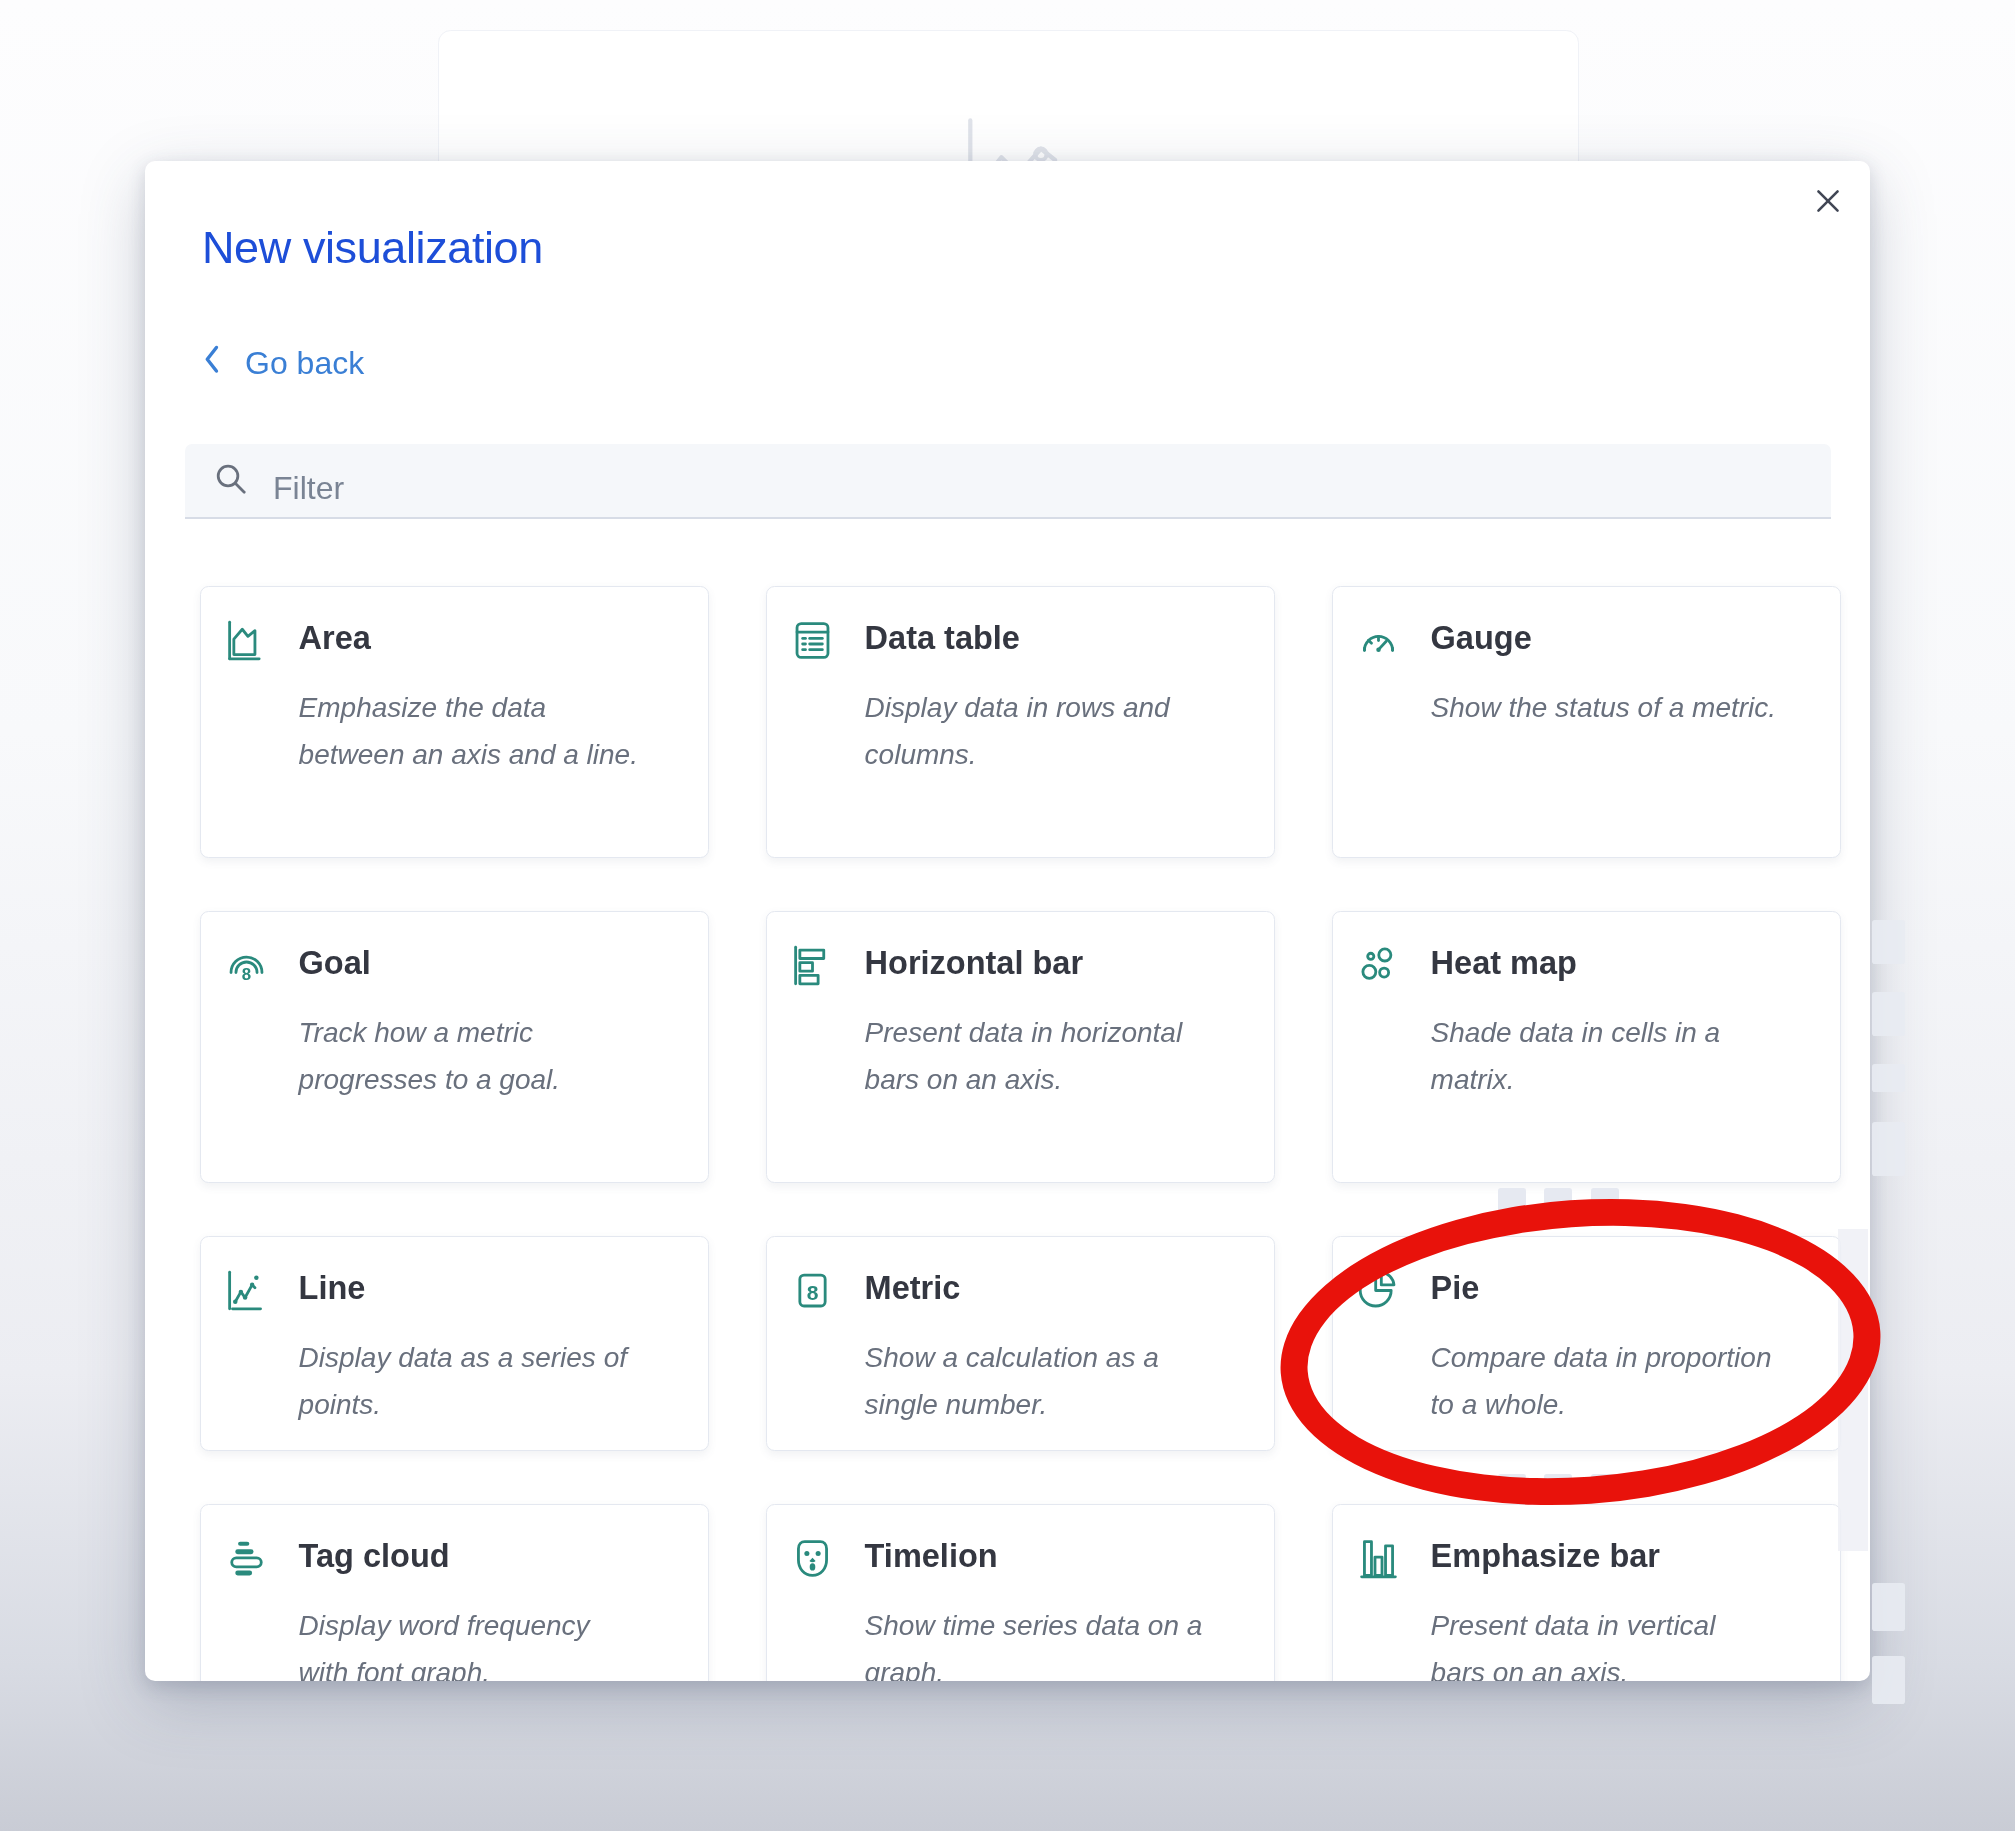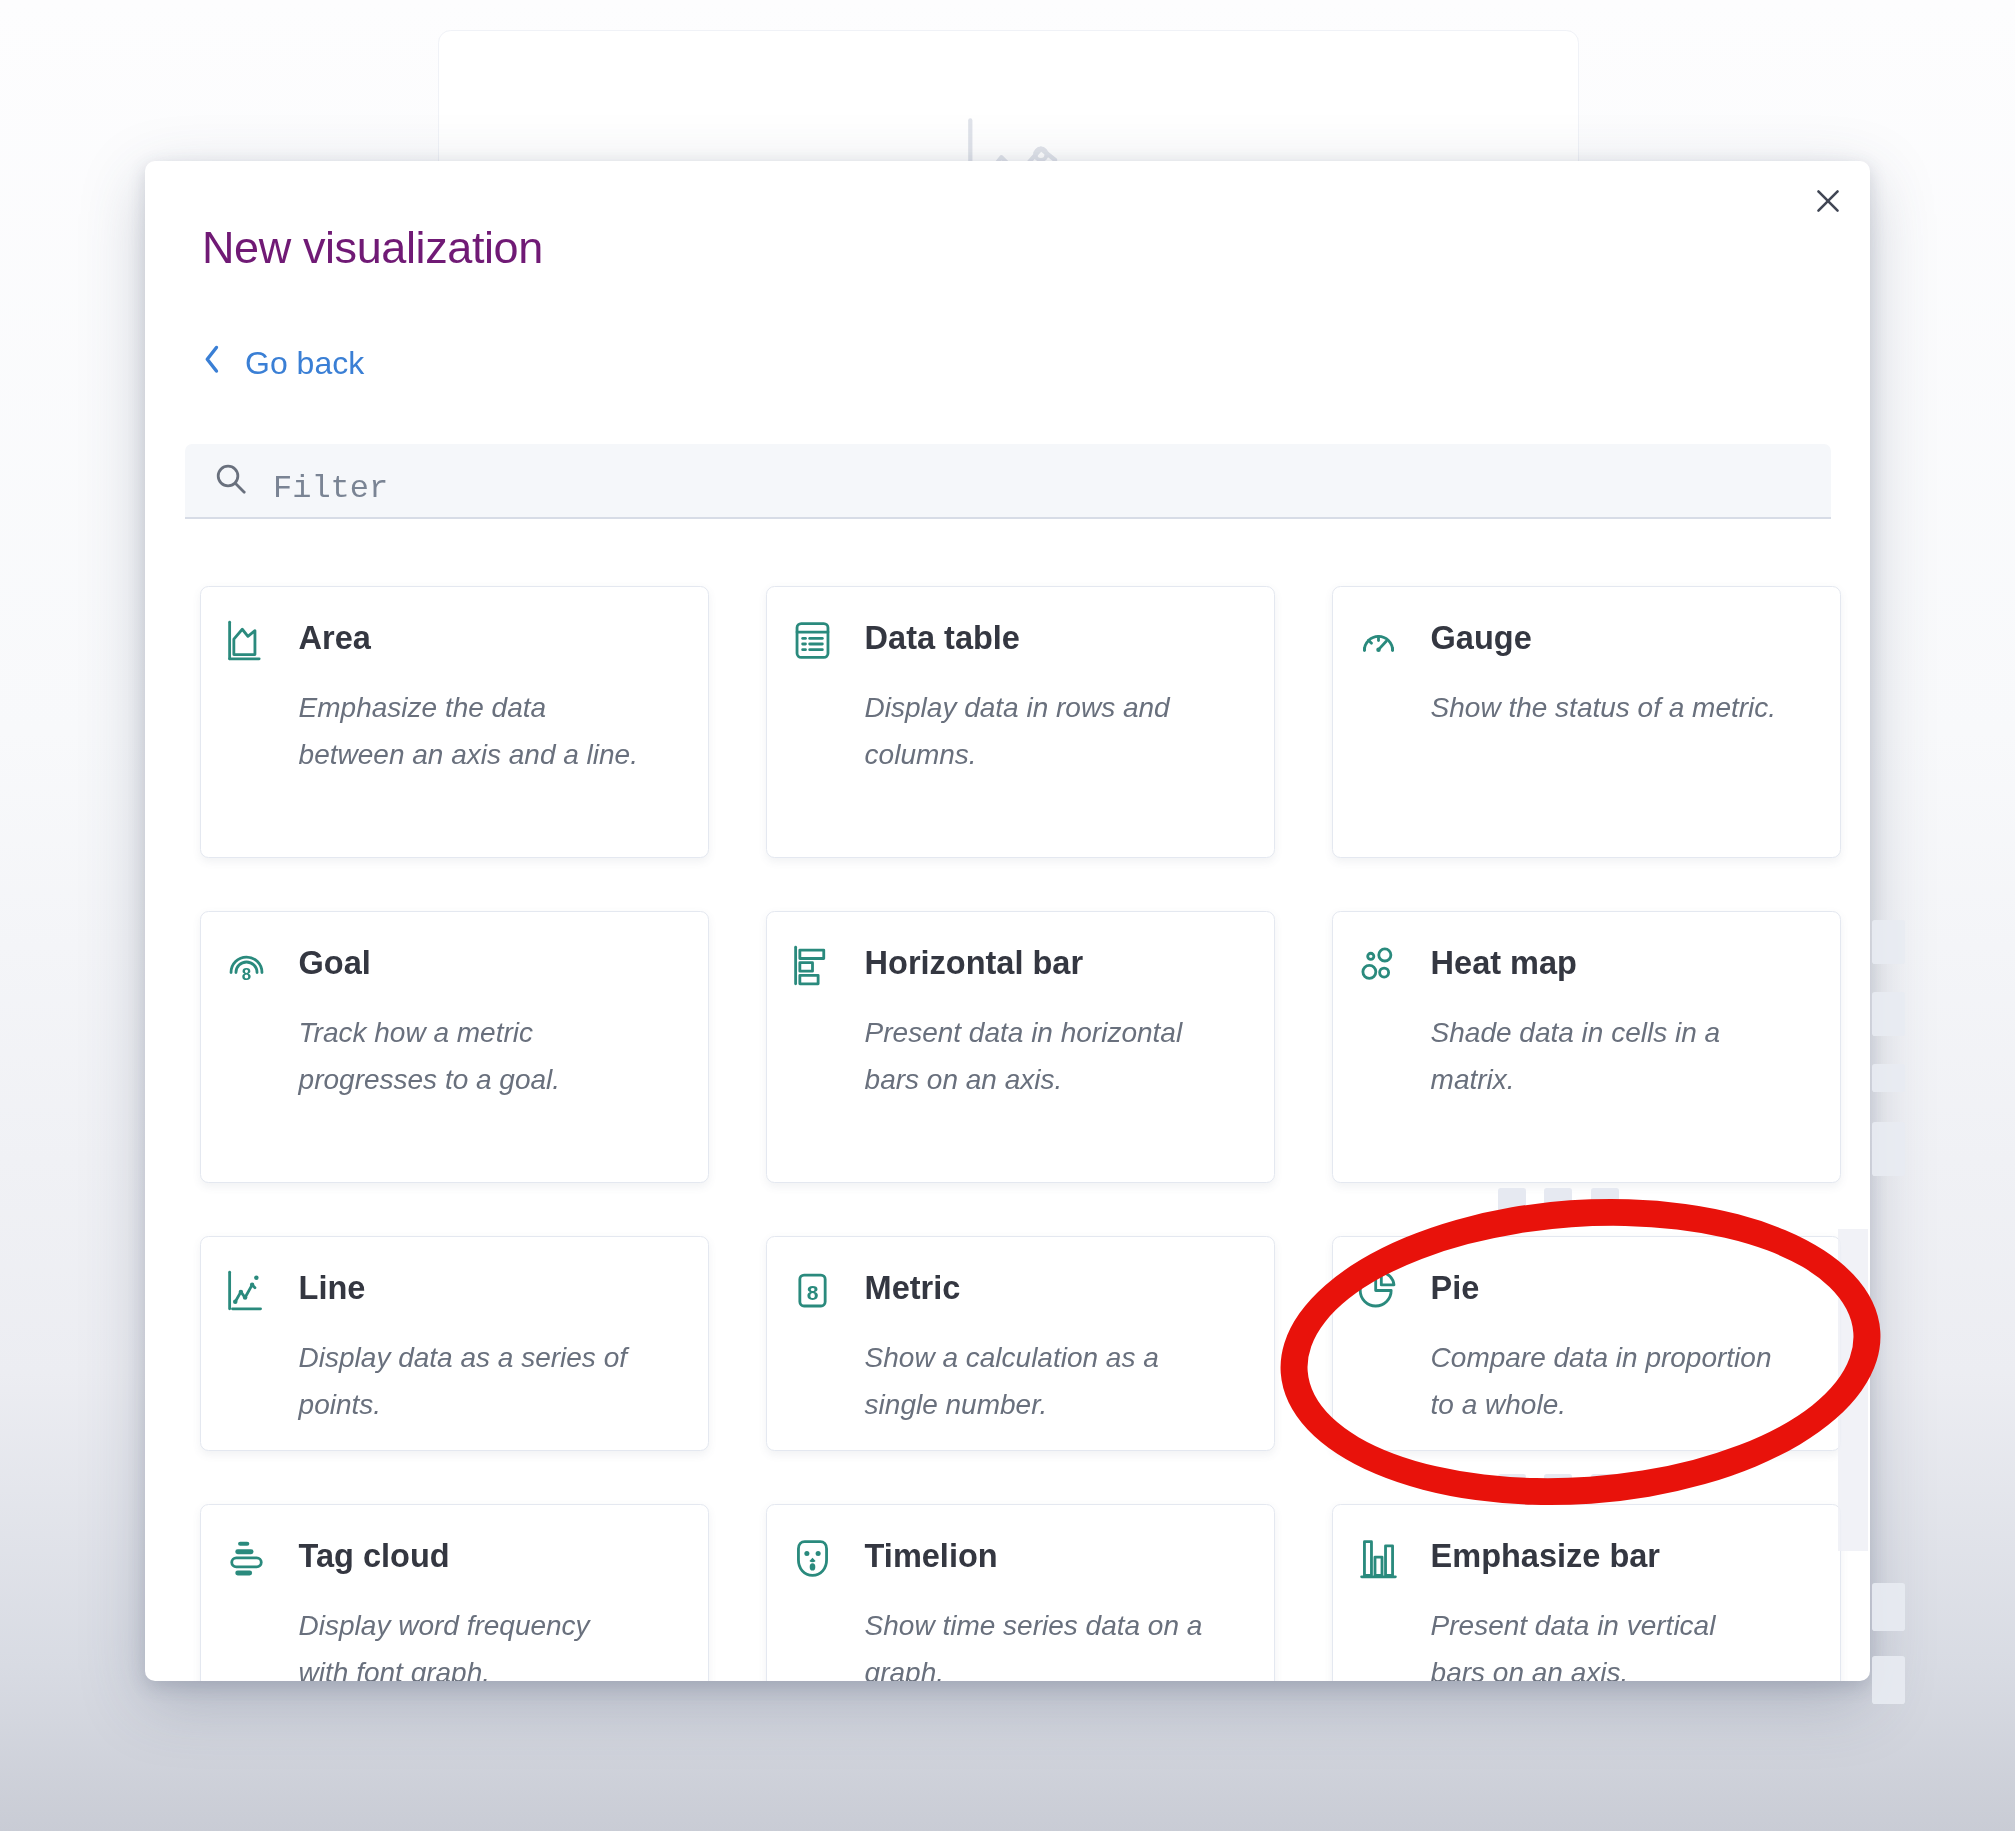--- a/index.html
+++ b/index.html
@@ -23,34 +23,34 @@
     position:absolute;left:145px;top:161px;width:1725px;height:1520px;
     background:#fff;border-radius:10px;overflow:hidden;z-index:2;
     box-shadow:0 5.7px 17px rgba(60,70,100,.18),0 21px 64px rgba(60,70,100,.25);
   }
   .modal-close{
     position:absolute;top:18.4px;right:21px;width:42px;height:42px;
     background:none;border:none;cursor:pointer;padding:4.2px;
   }
   .modal-title{
     position:absolute;left:57px;top:61px;margin:0;
-    font-size:45px;font-weight:400;color:#701a75;letter-spacing:-0.4px;
+    font-size:45px;font-weight:400;color:#1d4ed8;letter-spacing:-0.4px;
   }
   .back-link{
     position:absolute;left:57px;top:182px;display:flex;align-items:center;
     gap:22px;color:#3a7fd5;font-size:32px;text-decoration:none;cursor:pointer;
   }
   .filter-bar{
     position:absolute;left:40px;top:283px;width:1646px;height:75px;
     background:#f5f7fa;border-bottom:2.1px solid #d7dce6;border-radius:7px 7px 0 0;
     display:flex;align-items:center;padding-left:28px;box-sizing:border-box;
   }
   .filter-bar input{
     flex:1;background:transparent;border:none;outline:none;
-    margin-left:21px;font-size:32px;color:#343741;font-family:Liberation Mono, monospace;margin-top:16px;
+    margin-left:21px;font-size:32px;color:#343741;font-family:Liberation Sans, sans-serif;margin-top:16px;
   }
   .filter-bar input::placeholder{color:#7a8494;}
 
   .grid{
     position:absolute;left:55px;top:425px;width:1639px;
     display:grid;grid-template-columns:repeat(3,509px);
     grid-template-rows:272px 272px 215px 272px;
     column-gap:57px;row-gap:53px;
   }
   .card{

